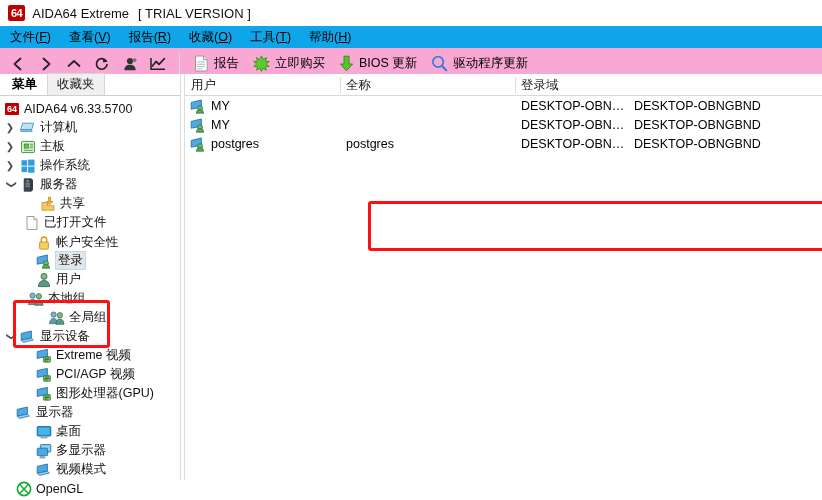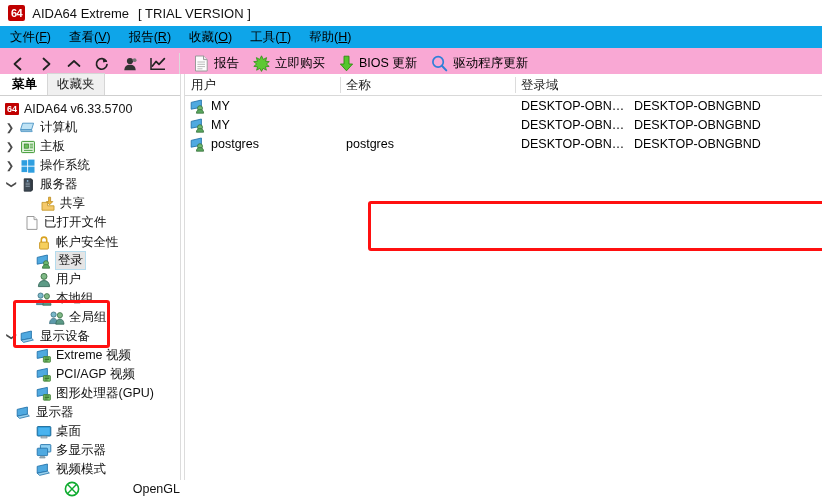--- a/index.html
+++ b/index.html
@@ -322,21 +322,21 @@
             <div class="row" style="padding-left: 20px;">
               <span class="arrow"></span>
               <span class="ico">
                 <svg width="16" height="16" viewBox="0 0 16 16">
                   <circle cx="8" cy="4.4" r="3" fill="#7fb986" stroke="#3b6f44" stroke-width="0.9"></circle>
                   <path d="M2.4 14.6 C2.7 10.2 5.2 8.6 8 8.6 C10.8 8.6 13.3 10.2 13.6 14.6 Z" fill="#5c9a86" stroke="#34685a" stroke-width="0.9"></path>
                 </svg>
               </span>
               <span class="lbl">用户</span>
             </div>
-            <div class="row" style="padding-left: 20px;">
+            <div class="row" style="padding-left: 12px;">
               <span class="arrow"></span>
               <span class="ico">
                 <svg width="16" height="16" viewBox="0 0 16 16">
                   <circle cx="4.6" cy="4.6" r="2.6" fill="#79b8c9" stroke="#3b6f7e" stroke-width="0.8"></circle>
                   <path d="M0.5 13.6 C0.8 9.8 2.6 8.4 4.6 8.4 C6.6 8.4 8.4 9.8 8.7 13.6 Z" fill="#5d9aab" stroke="#3b6f7e" stroke-width="0.8"></path>
                   <circle cx="10.9" cy="5.2" r="2.6" fill="#7fb986" stroke="#3b6f44" stroke-width="0.8"></circle>
                   <path d="M6.8 14.2 C7.1 10.4 8.9 9 10.9 9 C12.9 9 14.7 10.4 15 14.2 Z" fill="#5c9a86" stroke="#34685a" stroke-width="0.8"></path>
                 </svg>
               </span>
               <span class="lbl">本地组</span>
@@ -431,21 +431,21 @@
             <div class="row" style="padding-left: 20px;">
               <span class="arrow"></span>
               <span class="ico">
                 <svg width="16" height="16" viewBox="0 0 16 16">
                   <path d="M1.2 4.4 L11.4 2 L11.4 9.2 L1.2 11.2 Z" fill="#4fa9e0" stroke="#2574ab" stroke-width="0.9"></path>
                   <path d="M1.2 11.2 L11.4 9.2 L13.4 11 L3.6 13.4 Z" fill="#9ad1ed" stroke="#2574ab" stroke-width="0.8"></path>
                 </svg>
               </span>
               <span class="lbl">视频模式</span>
             </div>
-            <div class="row" style=" justify-content: space-between;">
+            <div class="row" style="">
               <span class="arrow"></span>
               <span class="ico">
                 <svg width="16" height="16" viewBox="0 0 16 16">
                   <circle cx="8" cy="8" r="6.6" fill="#ffffff" stroke="#0fab2f" stroke-width="1.6"></circle>
                   <path d="M3.6 3.6 L12.4 12.4 M12.4 3.6 L3.6 12.4" stroke="#0fab2f" stroke-width="1.4"></path>
                 </svg>
               </span>
               <span class="lbl">OpenGL</span>
             </div>
             <div class="row" style="padding-left: 20px;">

